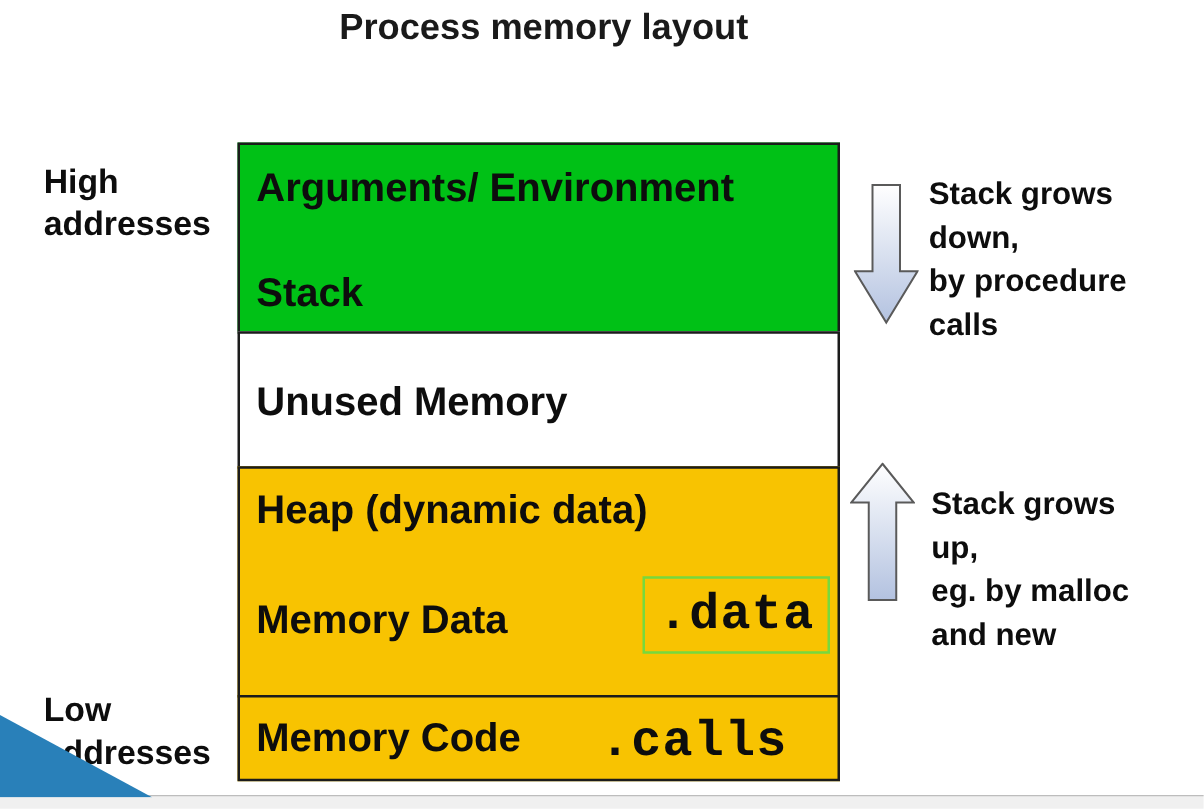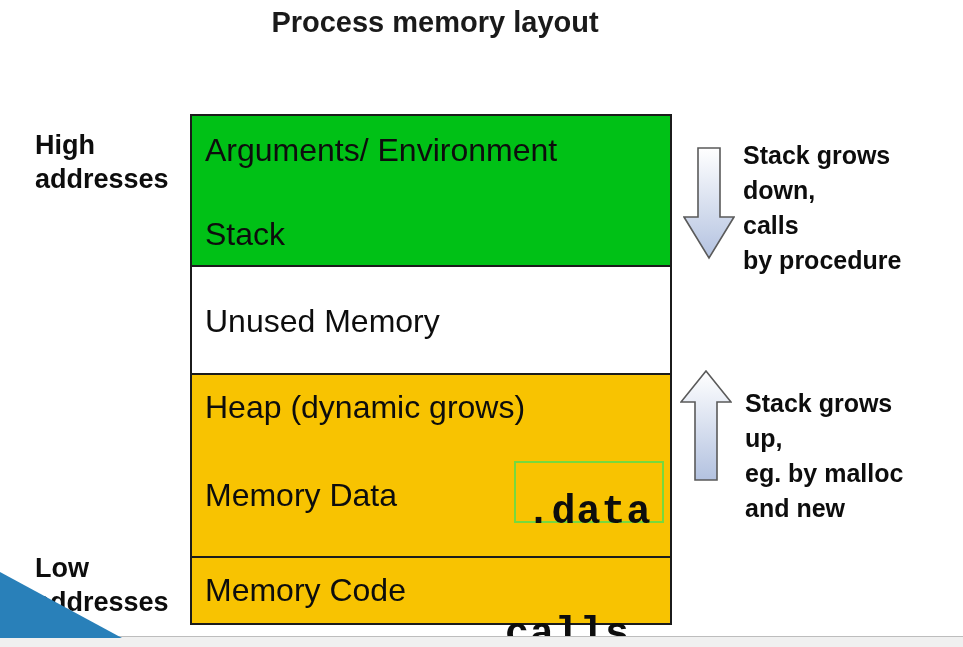--- a/index.html
+++ b/index.html
@@ -26,28 +26,27 @@
     position:relative;box-sizing:border-box;width:482px;
     border:2px solid #1b1b1b;
   }
   .region + .region{margin-top:-2px;}
   .region.stack{height:153px;background:#00c116;}
   .region.unused{height:110px;background:#ffffff;}
   .region.heap{height:185px;background:#f8c301;}
   .region.code{height:69px;background:#f8c301;}
   .region-label{
     position:absolute;left:13px;
-    font-size:32px;font-weight:normal;line-height:36px;color:#0d0d0d;
+    font-size:32px;font-weight:bold;line-height:36px;color:#0d0d0d;
     white-space:nowrap;
   }
   .mono-tag{
     font-family:"Liberation Mono","DejaVu Sans Mono",monospace;
     font-weight:bold;font-size:40px;color:#0d0d0d;letter-spacing:1px;
     white-space:nowrap;
-    margin-top:40px;
   }
   .data-tag-box{
     position:absolute;left:322px;top:86px;width:150px;height:62px;
     border:2px solid #76d93e;box-sizing:border-box;
     display:flex;align-items:center;justify-content:center;
   }
   .text-tag{position:absolute;left:288px;top:14px;}
 
   .arrow-icon{position:absolute;}
   .arrow-down{left:683px;top:147px;}
@@ -82,21 +81,21 @@
 
 <div class="memory-map">
   <div class="region stack">
     <div class="region-label" style="top:16px;">Arguments/ Environment</div>
     <div class="region-label" style="top:100px;">Stack</div>
   </div>
   <div class="region unused">
     <div class="region-label" style="top:36px;">Unused Memory</div>
   </div>
   <div class="region heap">
-    <div class="region-label" style="top:14px;">Heap (dynamic grows)</div>
+    <div class="region-label" style="top:14px;">Heap (dynamic data)</div>
     <div class="region-label" style="top:102px;">Memory Data</div>
     <div class="data-tag-box">
       <span class="mono-tag">.data</span>
     </div>
   </div>
   <div class="region code">
     <div class="region-label" style="top:14px;">Memory Code</div>
     <span class="mono-tag text-tag">.calls</span>
   </div>
 </div>
@@ -117,22 +116,22 @@
       <stop offset="0" stop-color="#ffffff"></stop>
       <stop offset="1" stop-color="#b3c2e0"></stop>
     </linearGradient>
   </defs>
   <polygon points="26,1 51,32 37,32 37,110 15,110 15,32 1,32" fill="url(#gradUp)" stroke="#5a5a5a" stroke-width="1.6"></polygon>
 </svg>
 
 <div class="note stack-note">
   <span>Stack grows</span>
   <span>down,</span>
+  <span>by procedure</span>
   <span>calls</span>
-  <span>by procedure</span>
 </div>
 
 <div class="note heap-note">
   <span>Stack grows</span>
   <span>up,</span>
   <span>eg. by malloc</span>
   <span>and new</span>
 </div>
 
 <div class="corner-triangle"></div>

